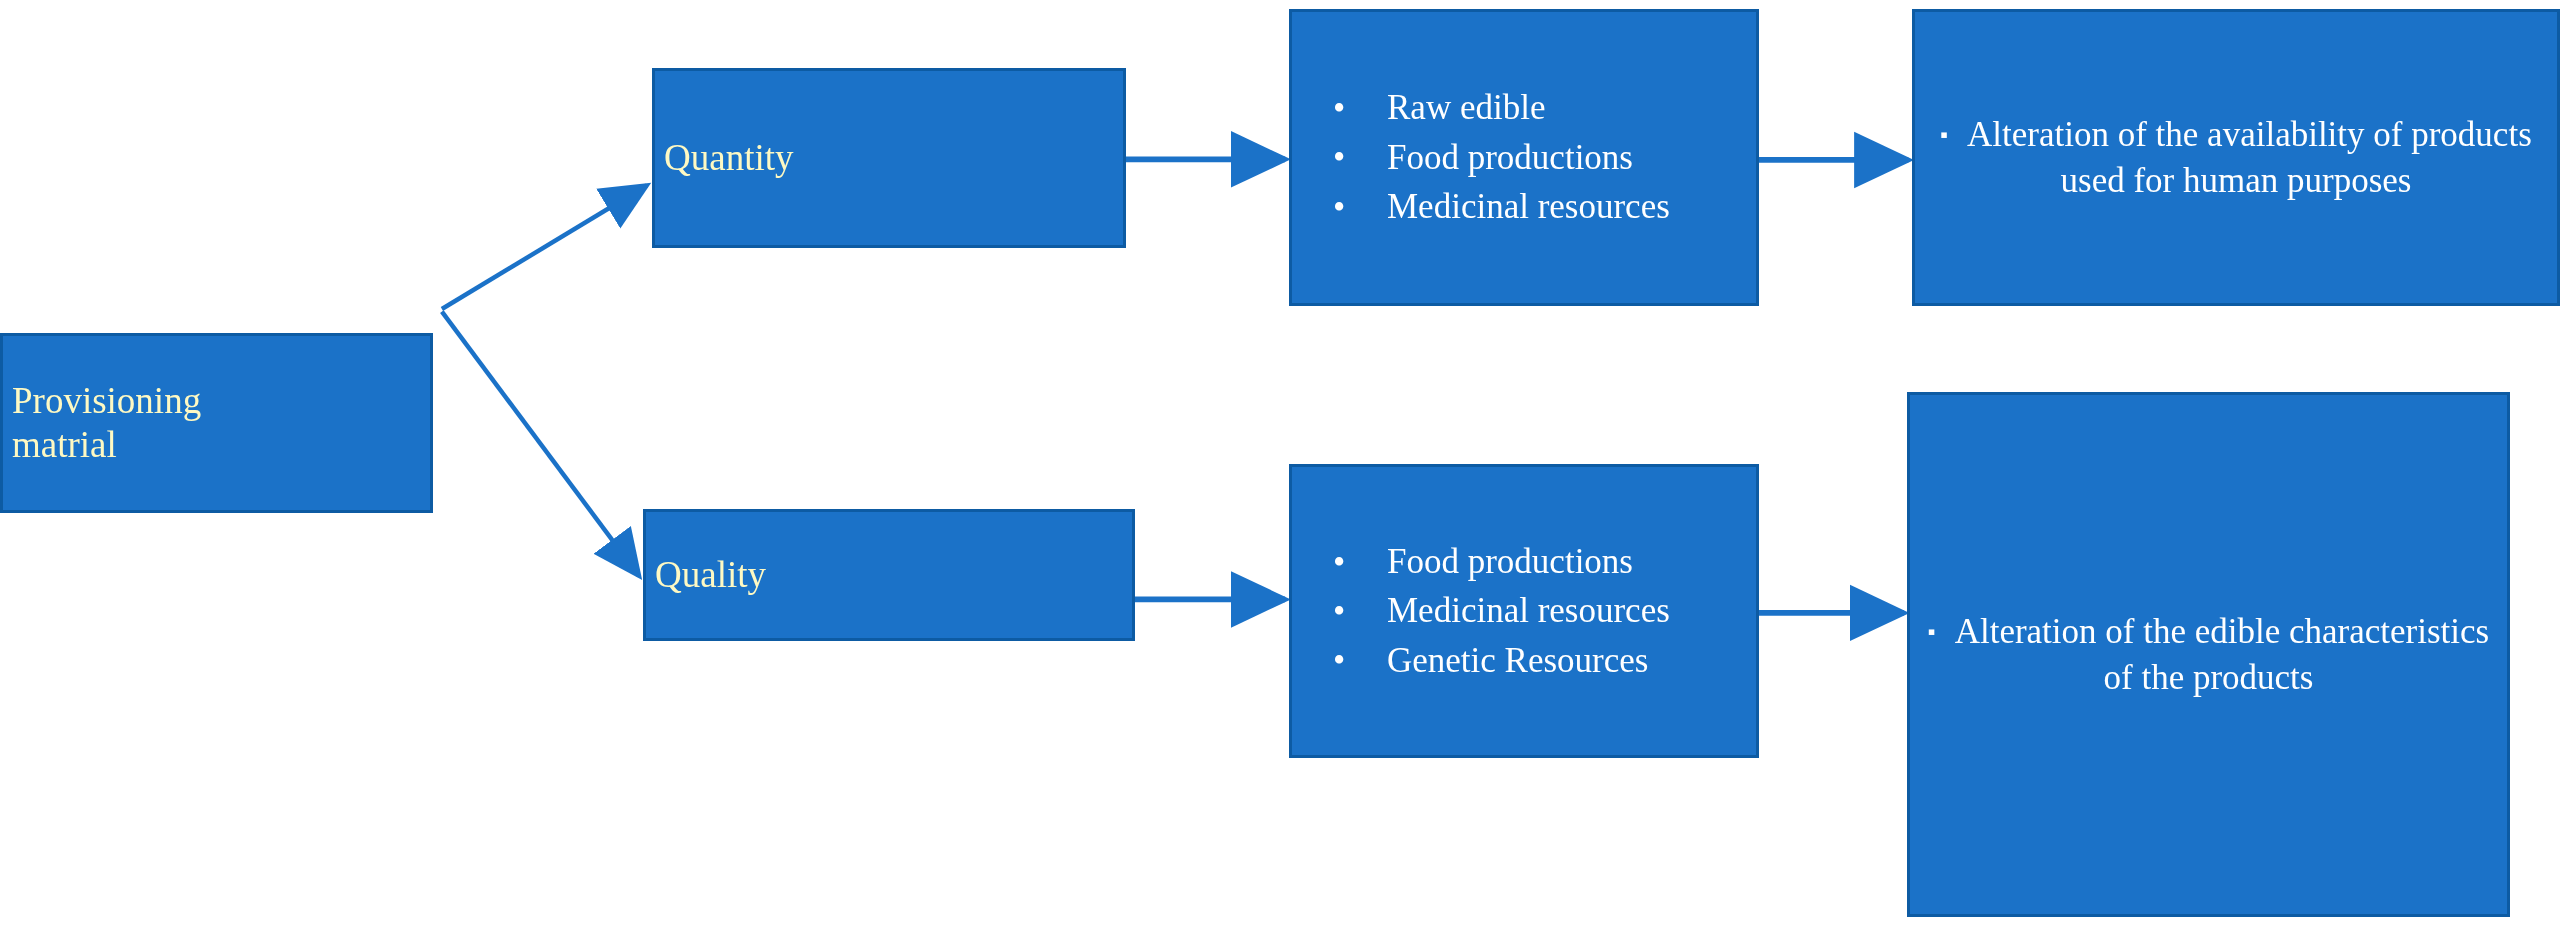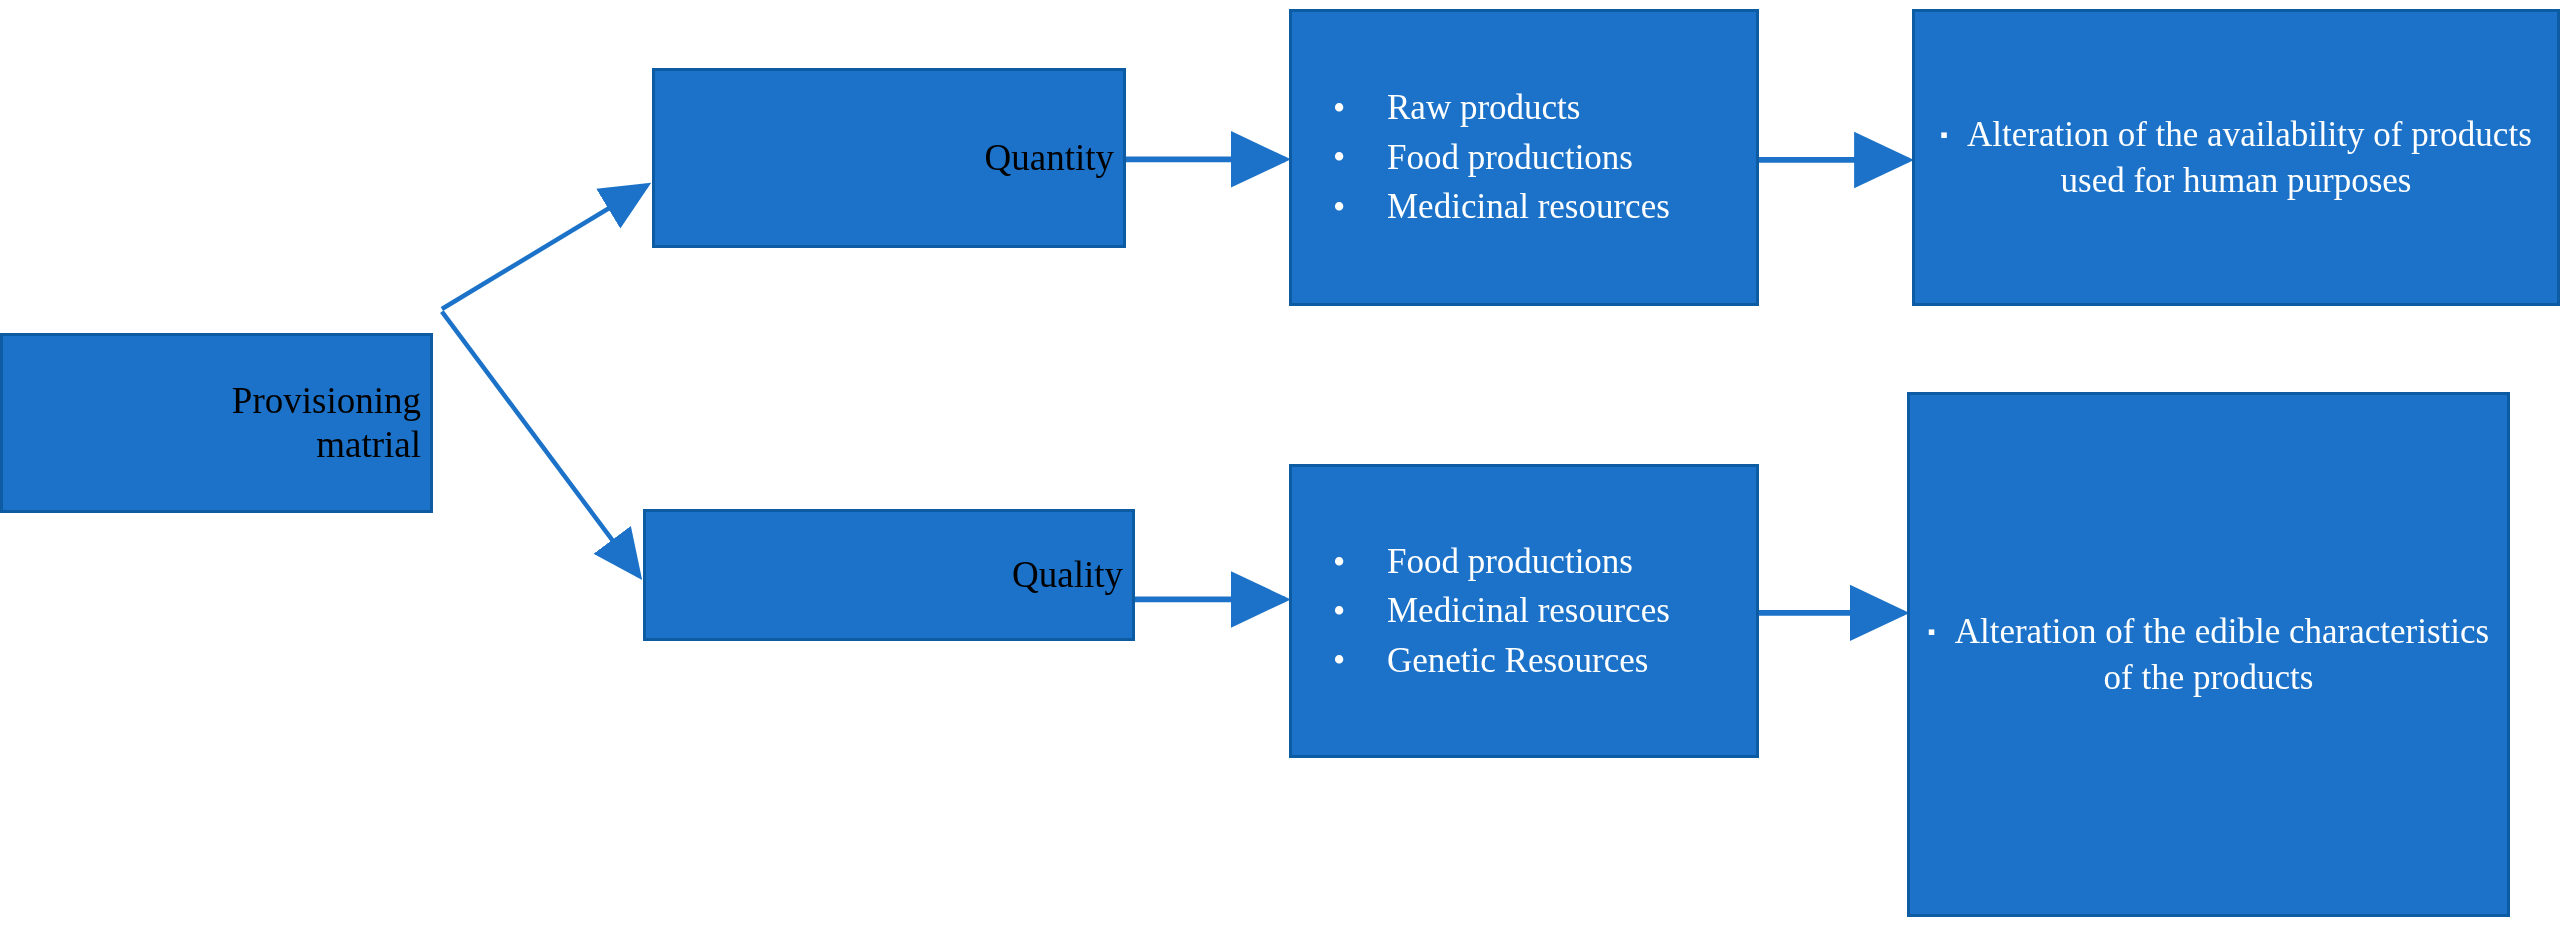--- a/index.html
+++ b/index.html
@@ -20,24 +20,24 @@
     background:#1b72c8;
     border:3.2px solid #0d5ba3;
     color:#ffffff;
     display:flex;
     flex-direction:column;
     justify-content:center;
     align-items:center;
   }
   .node-label{
     width:100%;
-    text-align:right;
+    text-align:left;
     font-size:37px;
     line-height:1.18;
-    color:#000000;
+    color:#fef9c3;
     padding:0 9px;
     box-sizing:border-box;
   }
   
   #node-provisioning{ left:0;  top:333px;  width:433px;  height:180px; }
   #node-quantity   { left:652px; top:68px;  width:474px;  height:180px; }
   #node-quality    { left:643px; top:509px;  width:492px;  height:132px; }
   #node-quantity-items { left:1289px; top:9px;  width:470px;  height:297px; }
   #node-quality-items  { left:1289px; top:464px; width:470px;  height:294px; }
   #node-quantity-impact{ left:1912px; top:9px;  width:648px; height:297px; }
@@ -156,21 +156,21 @@
   </div>
 
   <div class="node" id="node-quality">
     <div class="node-label">Quality</div>
   </div>
 
   <div class="node" id="node-quantity-items">
     <ul class="disc-list">
       <li>
         <span class="disc-marker">•</span>
-        <span>Raw products</span>
+        <span>Raw edible</span>
       </li>
       <li>
         <span class="disc-marker">•</span>
         <span>Food productions</span>
       </li>
       <li>
         <span class="disc-marker">•</span>
         <span>Medicinal resources</span>
       </li>
     </ul>

